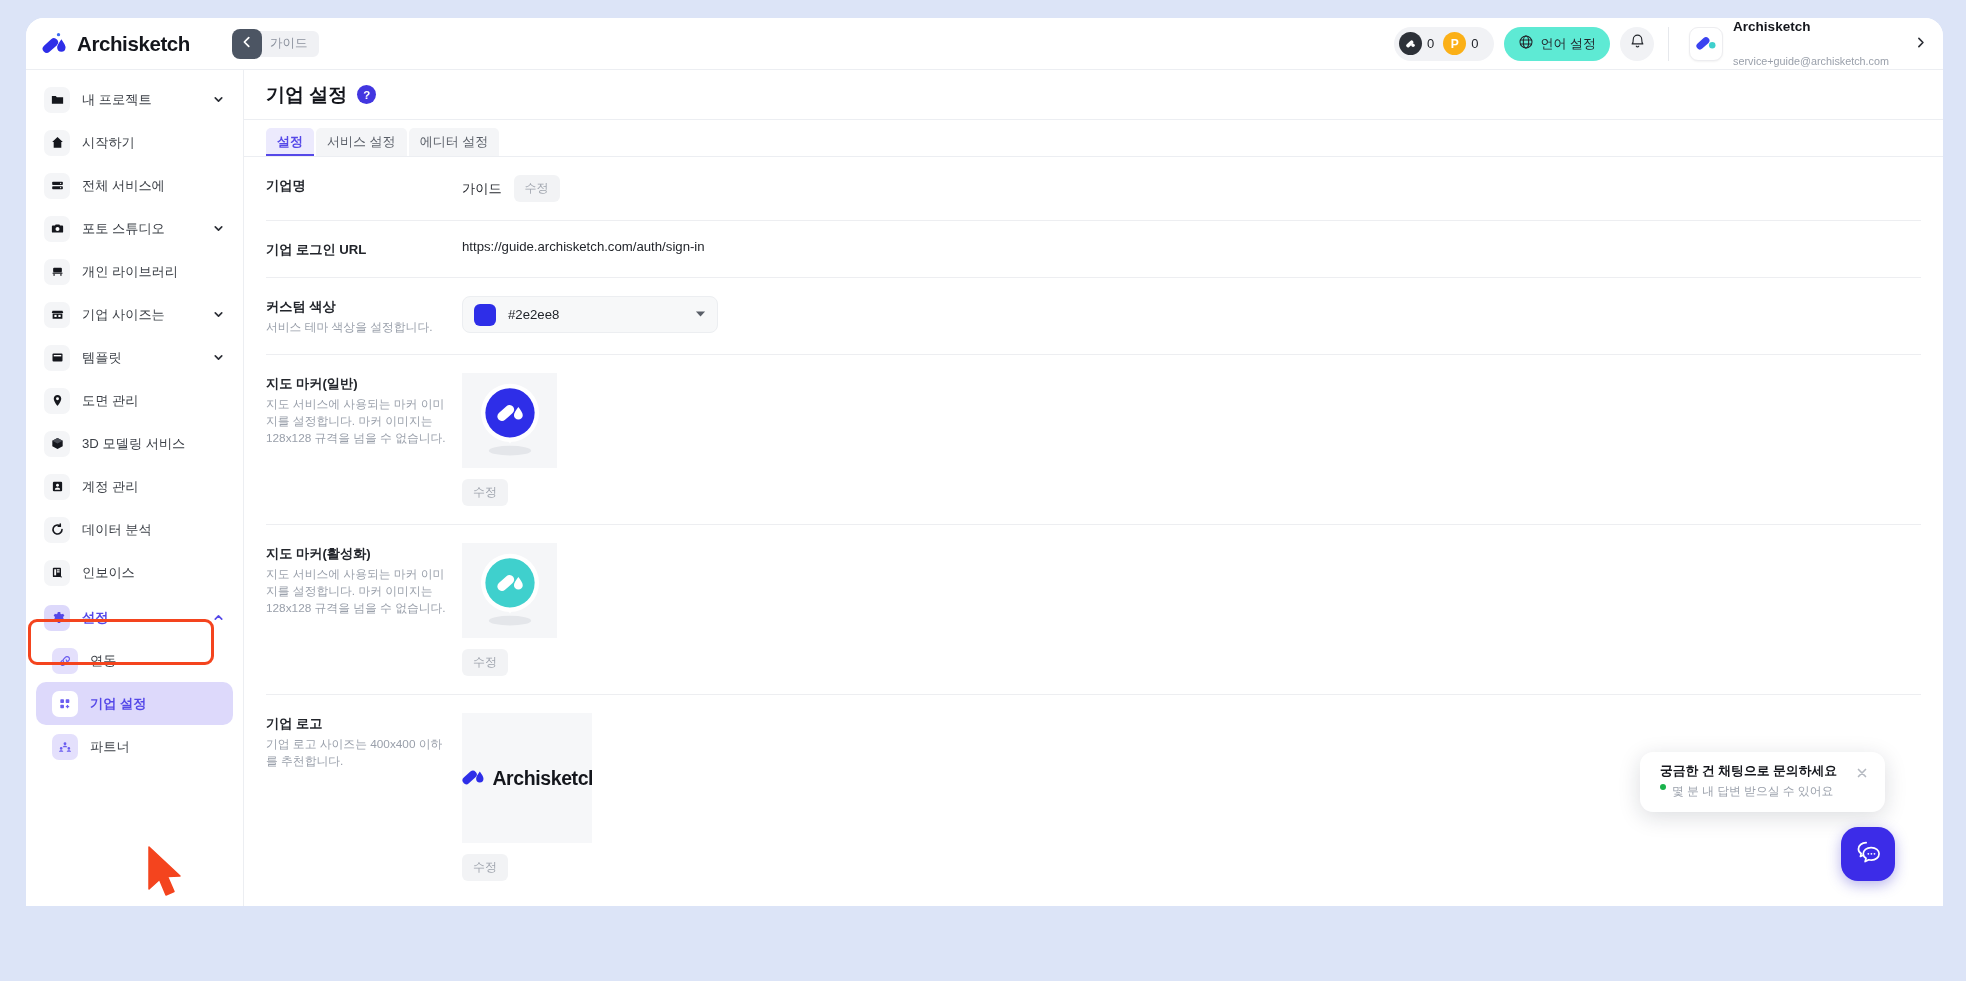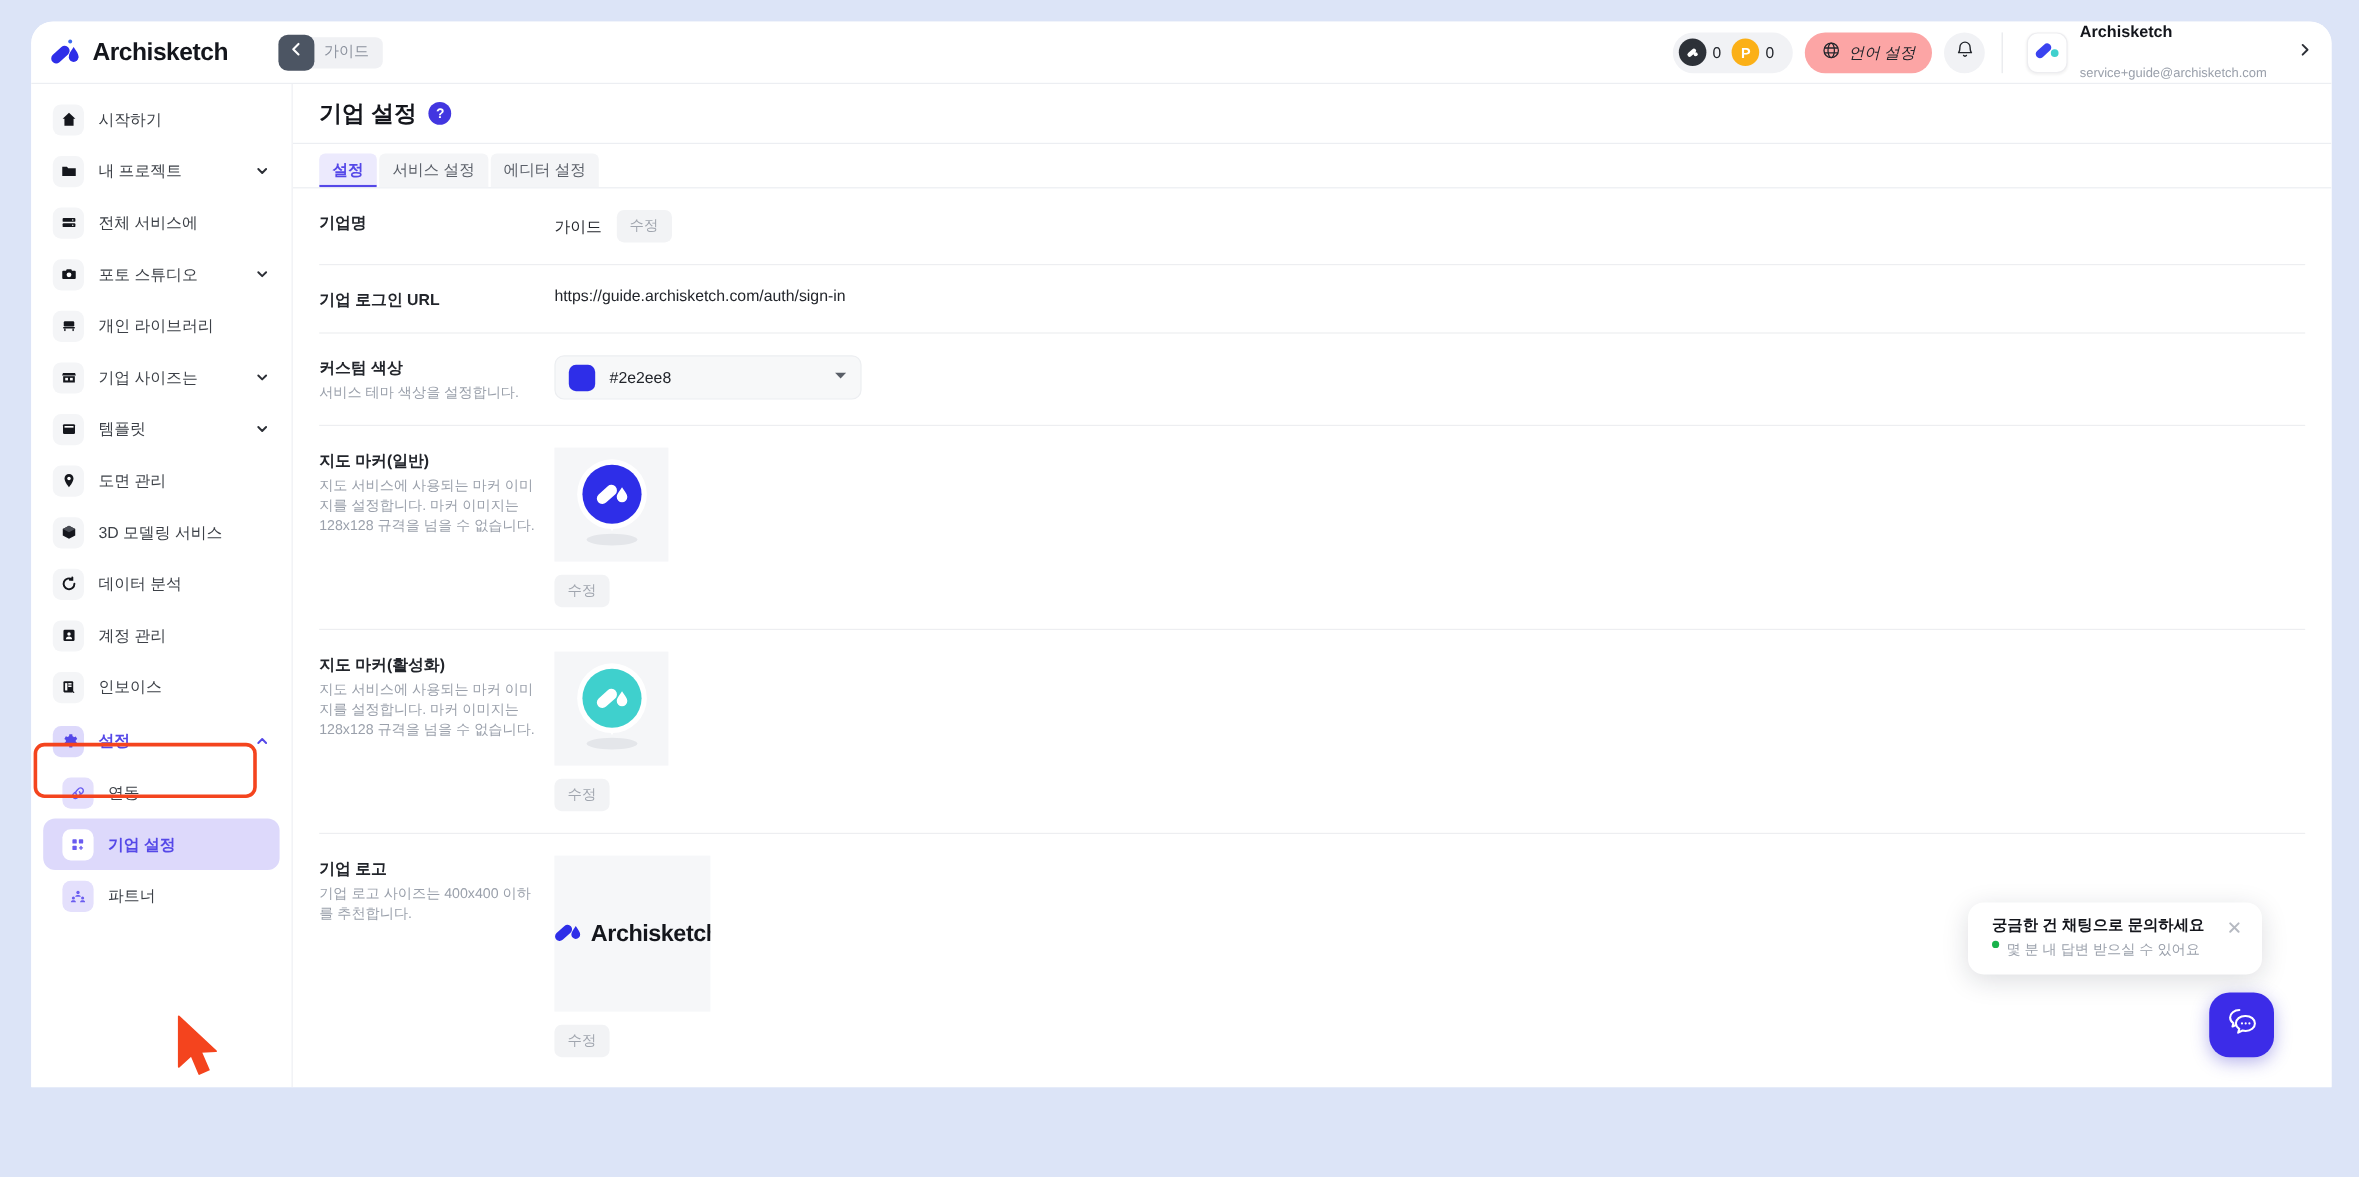--- a/index.html
+++ b/index.html
@@ -110,25 +110,24 @@
   .credit-badge {
     width: 23px; height: 23px; border-radius: 50%;
     display: flex; align-items: center; justify-content: center;
   }
   .credit-badge.dark { background: #2d3138; }
   .credit-badge.amber { background: #fbb017; font-weight: 700; color: #fff; font-size: 12px; }
   .credit-num { font-size: 13px; color: #22252b; margin-right: 4px; }
 
   .lang-btn {
     display: flex; align-items: center; gap: 6px;
-    background: #fca5a5; border-radius: 17px;
+    background: #5eead4; border-radius: 17px;
     height: 34px; padding: 0 14px;
     font-size: 13px; color: #22252b;
     cursor: pointer;
-    font-style: italic;
   }
   .bell-btn {
     width: 34px; height: 34px;
     background: #f1f2f5; border-radius: 17px;
     display: flex; align-items: center; justify-content: center;
     cursor: pointer;
   }
 
   .topbar-sep {
     width: 1px; height: 34px; background: #e6e8ec; margin: 0 4px;
@@ -456,43 +455,43 @@
       </div>
     </div>
 
     <div class="body-row">
 
       <div class="sidebar">
 
         <div class="nav-item">
           <span class="nav-ico">
             <svg viewBox="0 0 24 24" width="15" height="15" fill="#15171d">
-                <path d="M12 3.2 3.5 11h2.4v9.3h12.2V11h2.4z"></path>
-              </svg>
-          </span>
-          <span class="nav-label">시작하기</span>
-        </div>
-
-        <div class="nav-item">
-          <span class="nav-ico">
-            <svg viewBox="0 0 24 24" width="15" height="15" fill="#15171d">
                 <path d="M3 6.2h6.2l1.8 2.2H21v10.4H3z" rx="1"></path>
               </svg>
           </span>
           <span class="nav-label">내 프로젝트</span>
           <span class="nav-caret">
             <svg viewBox="0 0 16 16" width="13" height="13" fill="none" stroke="currentColor" stroke-width="2" stroke-linecap="round" stroke-linejoin="round">
                 <path d="M4 6 L8 10 L12 6"></path>
               </svg>
           </span>
         </div>
 
         <div class="nav-item">
           <span class="nav-ico">
             <svg viewBox="0 0 24 24" width="15" height="15" fill="#15171d">
+                <path d="M12 3.2 3.5 11h2.4v9.3h12.2V11h2.4z"></path>
+              </svg>
+          </span>
+          <span class="nav-label">시작하기</span>
+        </div>
+
+        <div class="nav-item">
+          <span class="nav-ico">
+            <svg viewBox="0 0 24 24" width="15" height="15" fill="#15171d">
                 <rect x="3.5" y="6" width="17" height="5" rx="1.2"></rect>
                 <rect x="3.5" y="13" width="17" height="5" rx="1.2"></rect>
                 <circle cx="17" cy="8.5" r="1" fill="#fff"></circle>
                 <circle cx="17" cy="15.5" r="1" fill="#fff"></circle>
               </svg>
           </span>
           <span class="nav-label">전체 서비스에</span>
         </div>
 
         <div class="nav-item">
@@ -569,37 +568,37 @@
             <svg viewBox="0 0 24 24" width="15" height="15" fill="#15171d">
                 <path d="M12 3.3 20.3 7.6v8.8L12 20.7 3.7 16.4V7.6z"></path>
                 <path d="M12 3.3 20.3 7.6 12 11.9 3.7 7.6z" fill="#4a4d55"></path>
               </svg>
           </span>
           <span class="nav-label">3D 모델링 서비스</span>
         </div>
 
         <div class="nav-item">
           <span class="nav-ico">
+            <svg viewBox="0 0 24 24" width="15" height="15" fill="#15171d">
+                <rect x="4.6" y="4.4" width="14.8" height="15.2" rx="1.8"></rect>
+                <circle cx="12" cy="10" r="2.3" fill="#fff"></circle>
+                <path d="M7.8 17c0-2.3 1.9-3.5 4.2-3.5s4.2 1.2 4.2 3.5z" fill="#fff"></path>
+              </svg>
+          </span>
+          <span class="nav-label">계정 관리</span>
+        </div>
+
+        <div class="nav-item">
+          <span class="nav-ico">
             <svg viewBox="0 0 24 24" width="15" height="15" fill="none" stroke="#15171d" stroke-width="2.6" stroke-linecap="round">
                 <path d="M19.2 12a7.2 7.2 0 1 1-3.1-5.9"></path>
                 <path d="M16.4 3.4v3.3h-3.3"></path>
               </svg>
           </span>
           <span class="nav-label">데이터 분석</span>
-        </div>
-
-        <div class="nav-item">
-          <span class="nav-ico">
-            <svg viewBox="0 0 24 24" width="15" height="15" fill="#15171d">
-                <rect x="4.6" y="4.4" width="14.8" height="15.2" rx="1.8"></rect>
-                <circle cx="12" cy="10" r="2.3" fill="#fff"></circle>
-                <path d="M7.8 17c0-2.3 1.9-3.5 4.2-3.5s4.2 1.2 4.2 3.5z" fill="#fff"></path>
-              </svg>
-          </span>
-          <span class="nav-label">계정 관리</span>
         </div>
 
         <div class="nav-item">
           <span class="nav-ico">
             <svg viewBox="0 0 24 24" width="15" height="15" fill="#15171d">
                 <rect x="4.6" y="4.2" width="13" height="15" rx="1.4"></rect>
                 <rect x="6.8" y="6.8" width="3" height="9.8" fill="#fff"></rect>
                 <rect x="11" y="6.8" width="4.4" height="2" fill="#fff"></rect>
                 <rect x="11" y="10" width="4.4" height="2" fill="#fff"></rect>
                 <path d="M17.2 17.4l2.3 1.6-2.3 1.2z"></path>

